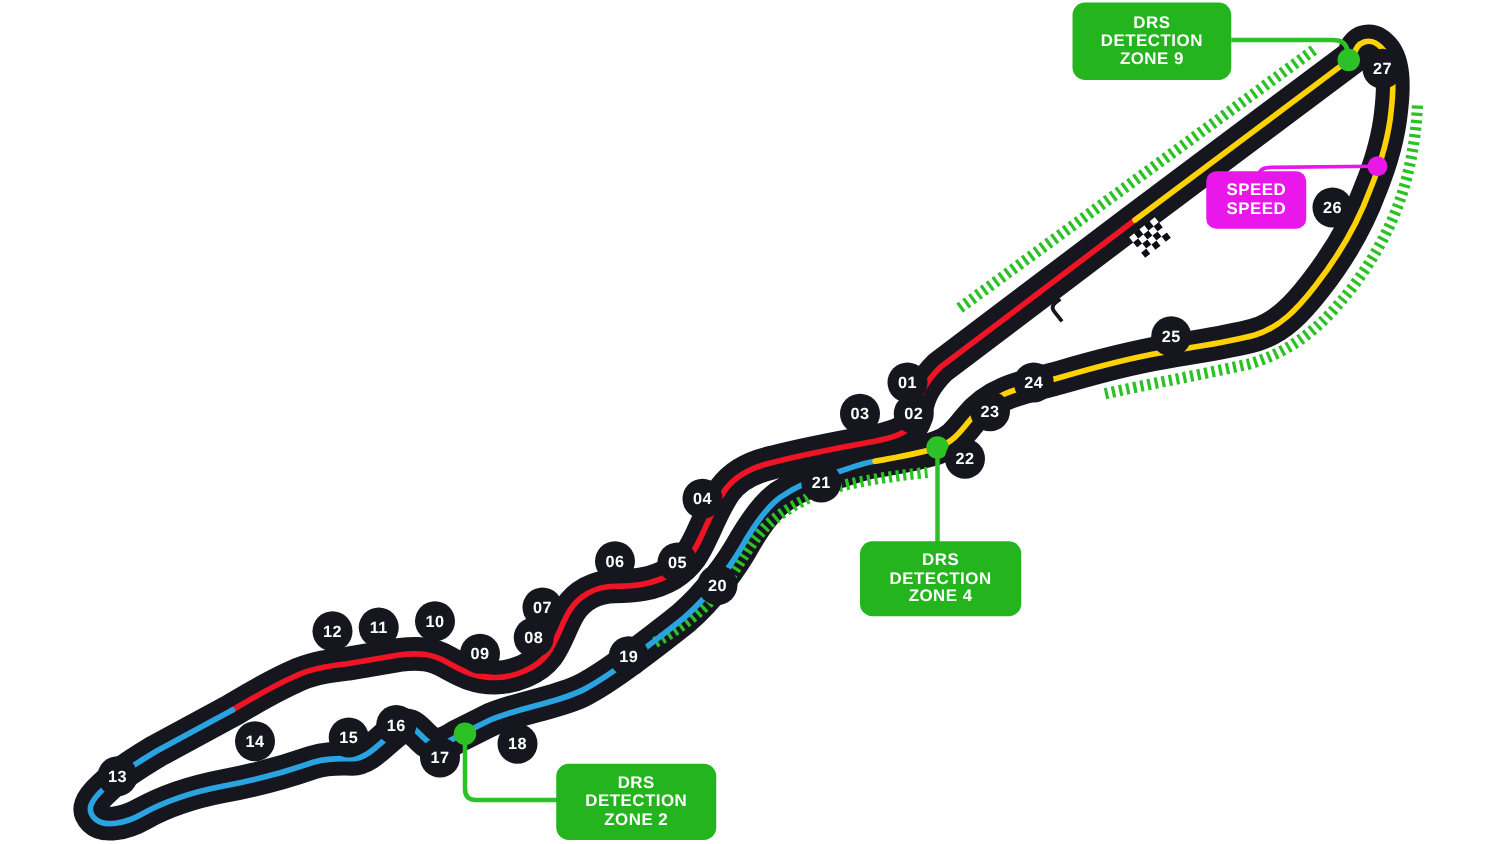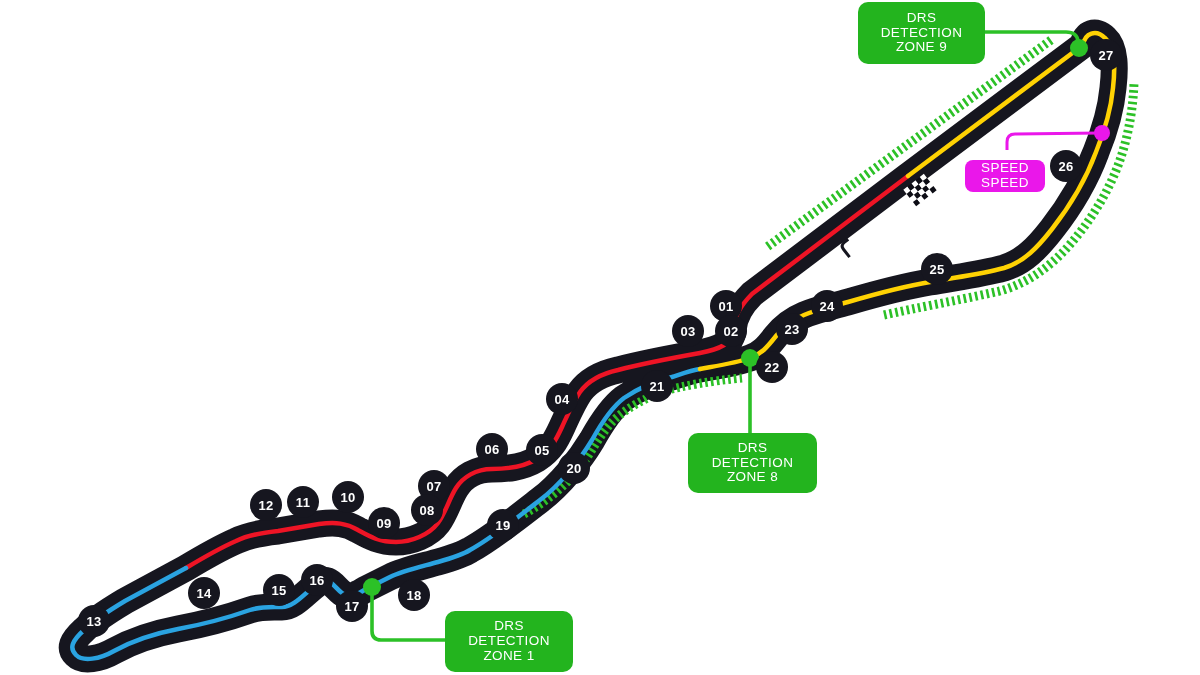--- a/index.html
+++ b/index.html
@@ -12,27 +12,27 @@
   .s2{stroke:var(--sector2-blue,#2aa3e1);stroke-width:4.5;stroke-linecap:round;}
   .s3{stroke:var(--sector3-yellow,#ffd203);stroke-width:4.5;stroke-linecap:round;}
   .hatch{stroke:var(--drs-green,#2cc127);stroke-width:9;stroke-dasharray:2.6 3.2;}
   .conn-g{stroke:var(--drs-green,#2cc127);stroke-width:3.6;}
   .conn-m{stroke:var(--speed-trap-magenta,#ea17ea);stroke-width:3;}
   .dot-g{fill:var(--drs-green,#2cc127);}
   .dot-m{fill:var(--speed-trap-magenta,#ea17ea);}
   .corner text{fill:#fff;font-size:13px;font-weight:800;text-anchor:middle;letter-spacing:.3px;}
   .corner circle{fill:var(--track,#16161f);}
   .label{position:absolute;display:flex;flex-direction:column;justify-content:center;
-         color:var(--label-text,#fff);font-weight:400;font-size:13.5px;line-height:1.1;
+         color:var(--label-text,#fff);font-weight:700;font-size:13.5px;line-height:1.1;
          letter-spacing:.4px;text-align:center;border-radius:10px;}
   .label span{display:block;}
   .green-box{background:var(--drs-box-green,#23b41e);}
   .magenta-box{background:var(--speed-trap-magenta,#ea17ea);border-radius:8px;}
   .box-drs3{left:858px;top:2px;width:127px;height:62px;}
-  .box-speed{left:965px;top:160px;width:80px;height:32px;}
+  .box-speed{left:965px;top:137px;width:80px;height:46px;}
   .box-drs2{left:688px;top:433px;width:129px;height:60px;}
   .box-drs1{left:445px;top:611px;width:128px;height:61px;}
 </style>
 </head>
 <body>
 
 <div class="stage">
   <svg width="1200" height="675" viewBox="0 0 1200 675">
 
     <path class="track" d="
@@ -234,21 +234,21 @@
   </div>
 
   <div class="label magenta-box box-speed">
     <span>SPEED</span>
     <span>SPEED</span>
   </div>
 
   <div class="label green-box box-drs2">
     <span>DRS</span>
     <span>DETECTION</span>
-    <span>ZONE 8</span>
+    <span>ZONE 4</span>
   </div>
 
   <div class="label green-box box-drs1">
     <span>DRS</span>
     <span>DETECTION</span>
-    <span>ZONE 1</span>
+    <span>ZONE 2</span>
   </div>
 </div>
 
 </body></html>

